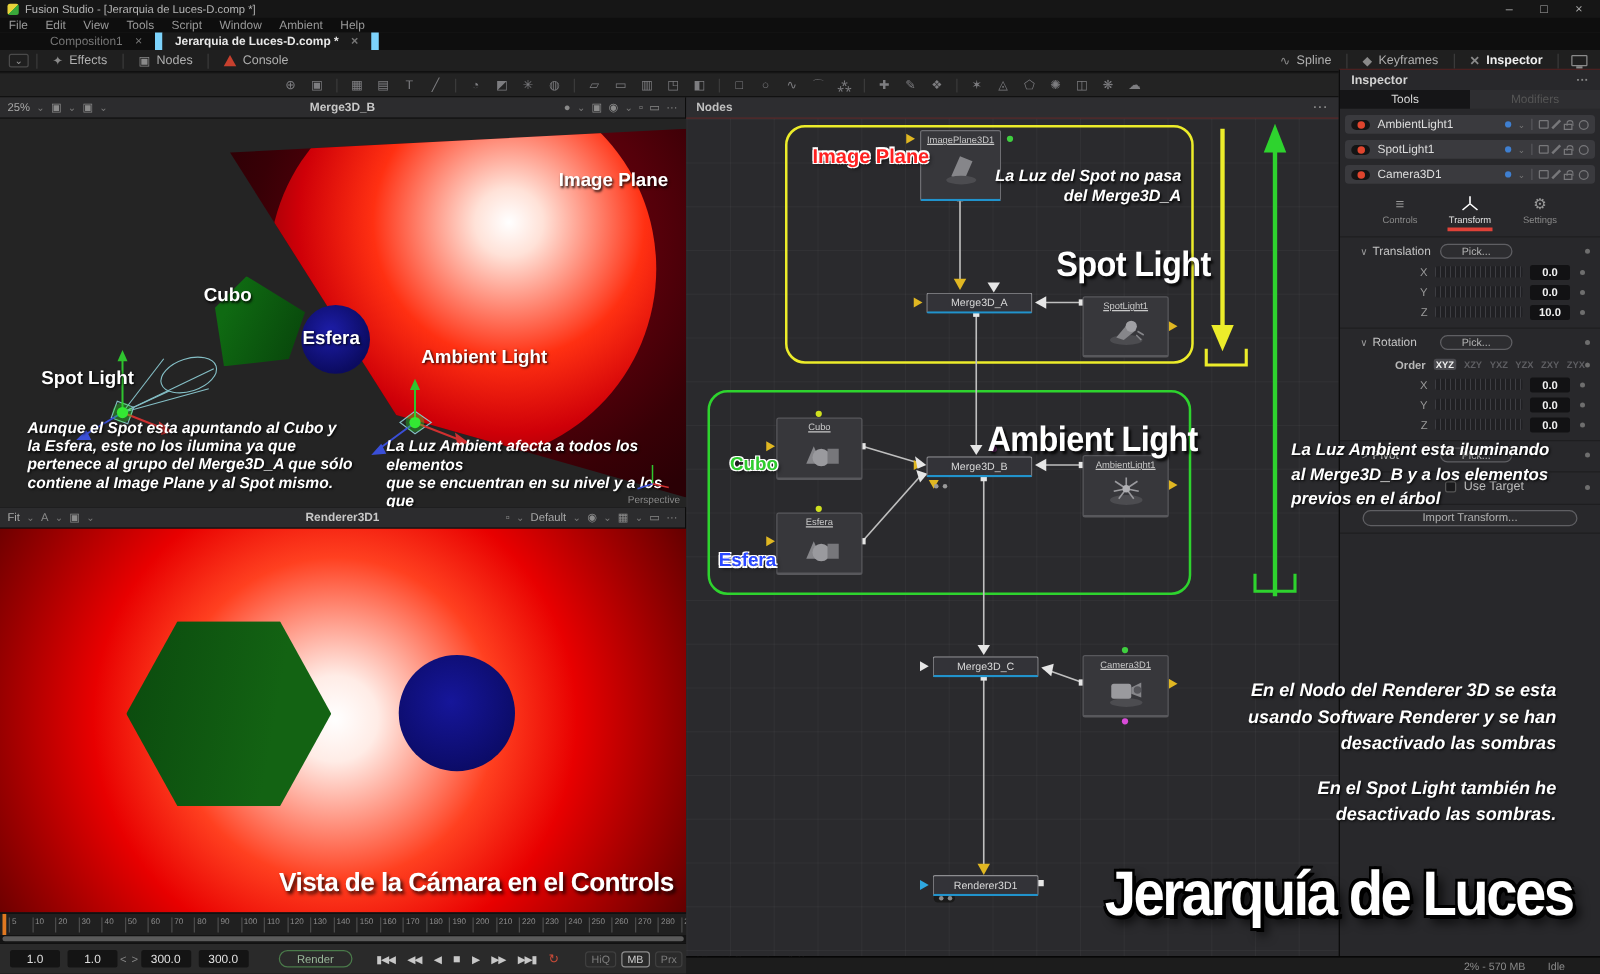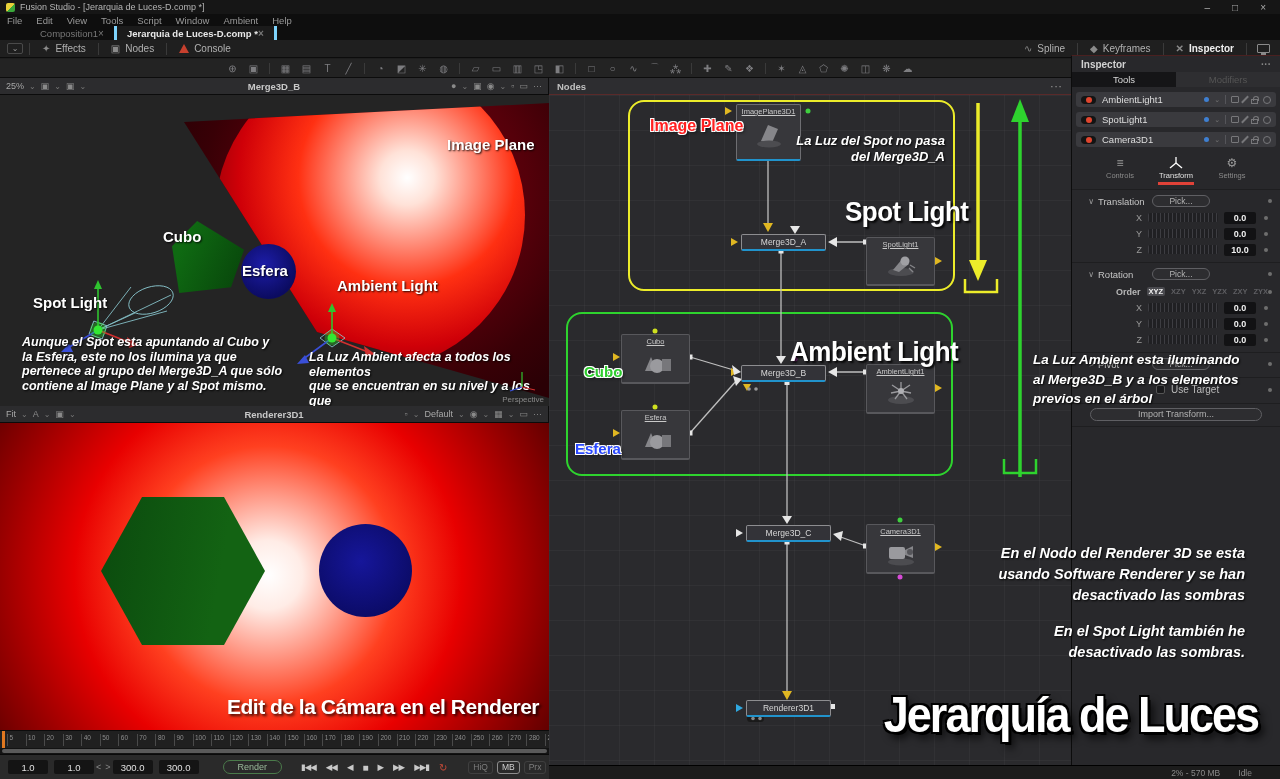--- a/index.html
+++ b/index.html
@@ -16,21 +16,21 @@
   #win-controls { margin-left:auto; display:flex; gap:22px; color:#aaa; font-size:10px; padding-right:8px; }
   #win-controls span { cursor:default; }
 
   
   #menubar { position:absolute; left:0; top:14px; width:1280px; height:12px; background:#0e0e0e;
     display:flex; align-items:center; gap:14px; padding-left:7px; color:#9a9a9a; font-size:9.5px; }
 
   
   #tabbar { position:absolute; left:0; top:26px; width:1280px; height:14px; background:#0e0e0e;
     display:flex; align-items:stretch; padding-left:30px; font-size:9.5px; }
-  .ctab { display:flex; align-items:center; padding:0 10px; color:#777; border-right:3px solid #7dd3fc; }
+  .ctab { display:flex; align-items:center; gap:10px; padding:0 10px; color:#777; border-right:6px solid #7dd3fc; }
   .ctab.active { background:#1b1b1b; color:#e8e8e8; font-weight:bold; }
   .tclose { color:#777; font-size:10px; }
 
   
   #mainbar { position:absolute; left:0; top:40px; width:1280px; height:18px; background:#1f1f1f;
     border-bottom:1px solid #0c0c0c; display:flex; align-items:center; color:#b0b0b0; font-size:10px; }
   .mbtn { display:flex; align-items:center; gap:5px; padding:0 12px; height:100%; }
   .mbtn .mico { color:#8a8a8a; font-size:10px; }
   .msep { width:1px; height:12px; background:#3a3a3a; }
   #dropbtn { width:16px; height:11px; border:1px solid #4a4a4a; border-radius:2px; margin:0 6px 0 7px;
@@ -425,21 +425,21 @@
         <span class="chev">⌄</span>
         <span class="vico">▦</span>
         <span class="chev">⌄</span>
         <span class="vico">▭</span>
         <span class="vico">···</span>
       </div>
     </div>
     <div id="vb-content">
       <div id="hex3d"></div>
       <div id="circle3d"></div>
-      <div id="vb-caption">Edit de la Cámara en el Renderer</div>
+      <div id="vb-caption">Vista de la Cámara en el Controls</div>
     </div>
   </div>
 
   <div id="ruler">
     <div id="ruler-ticks">
         <span class="tick" style="left: 7px;">5</span>
         <span class="tick" style="left: 25.55px;">10</span>
         <span class="tick" style="left: 44.1px;">20</span>
         <span class="tick" style="left: 62.65px;">30</span>
         <span class="tick" style="left: 81.2px;">40</span>

